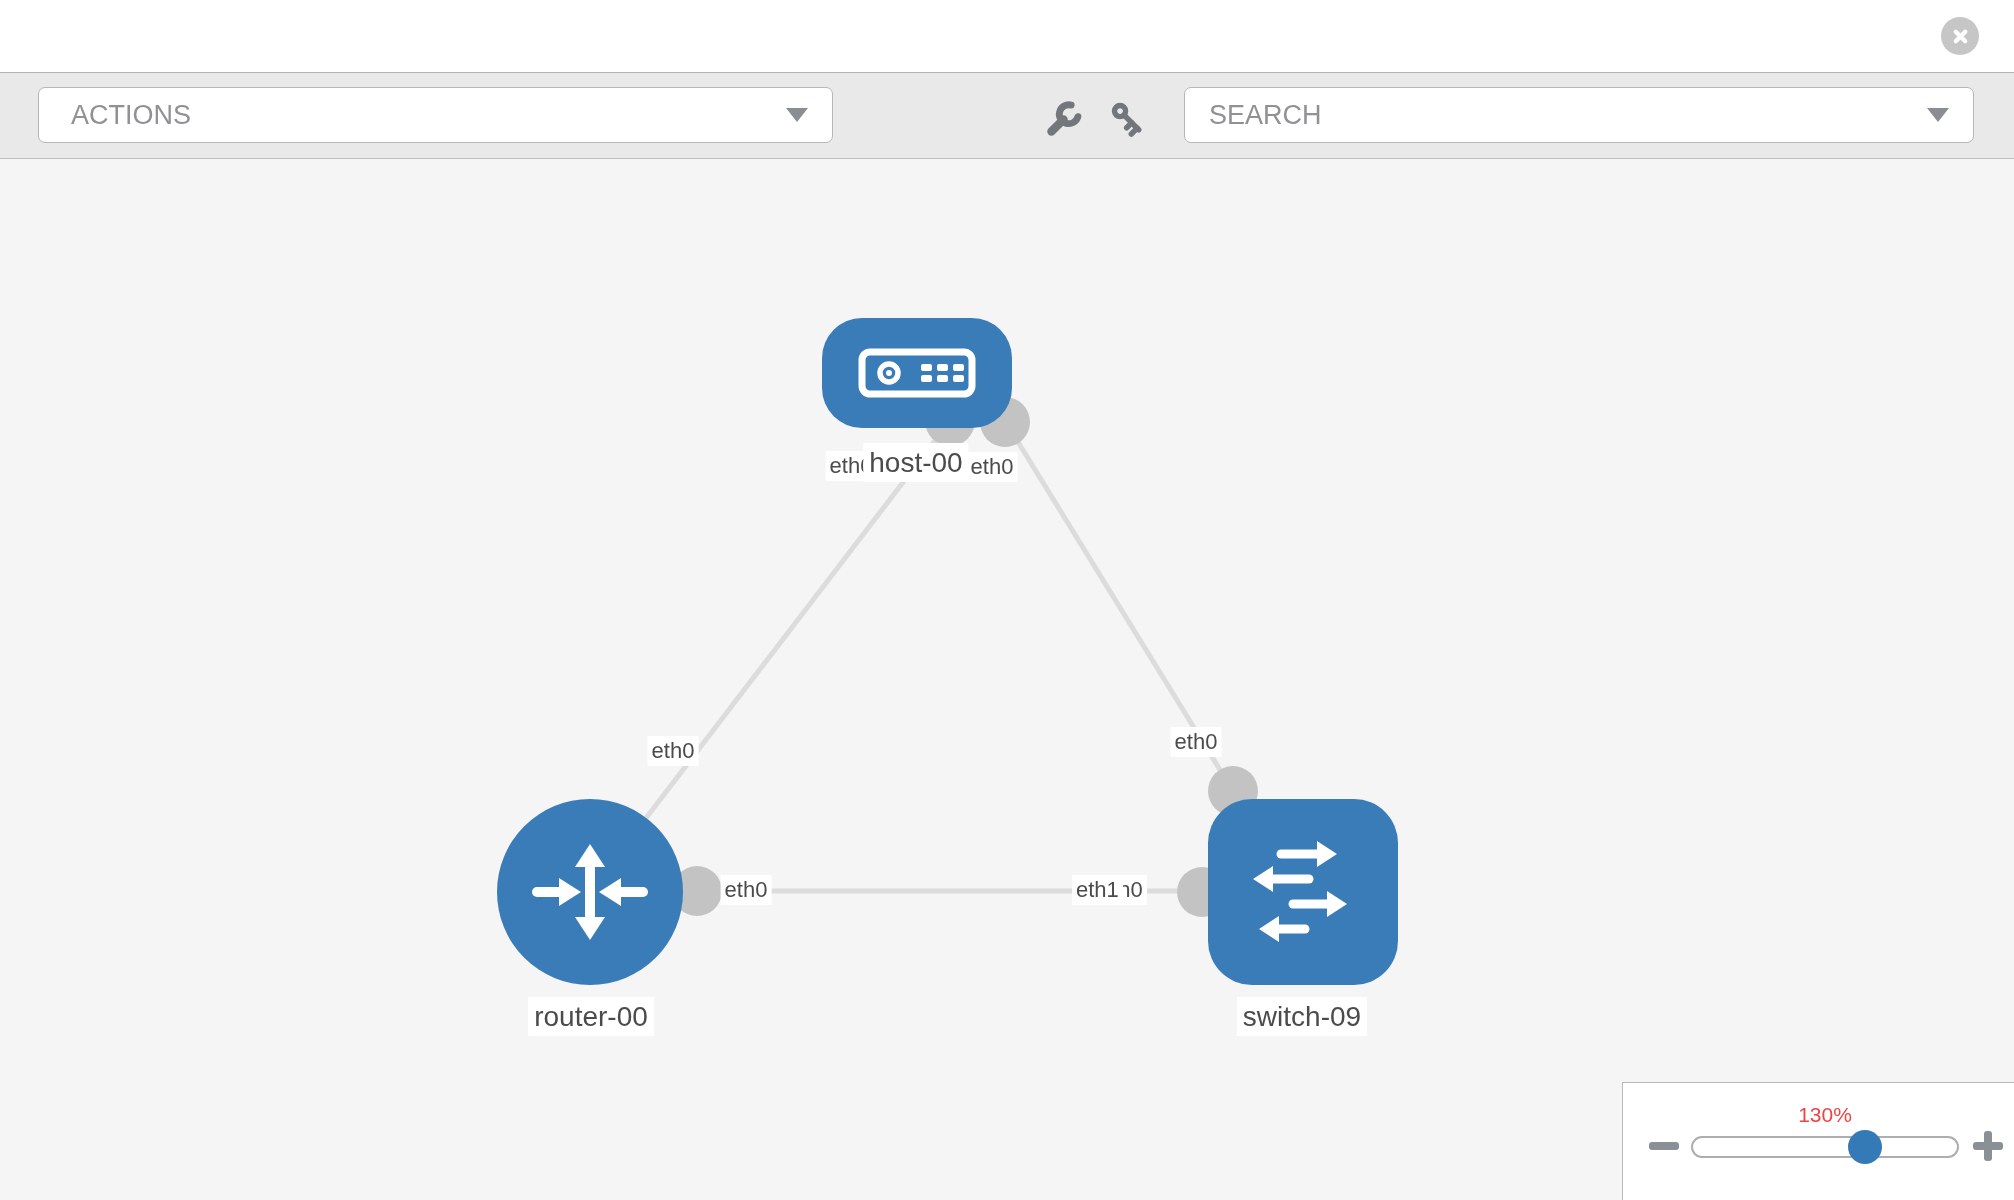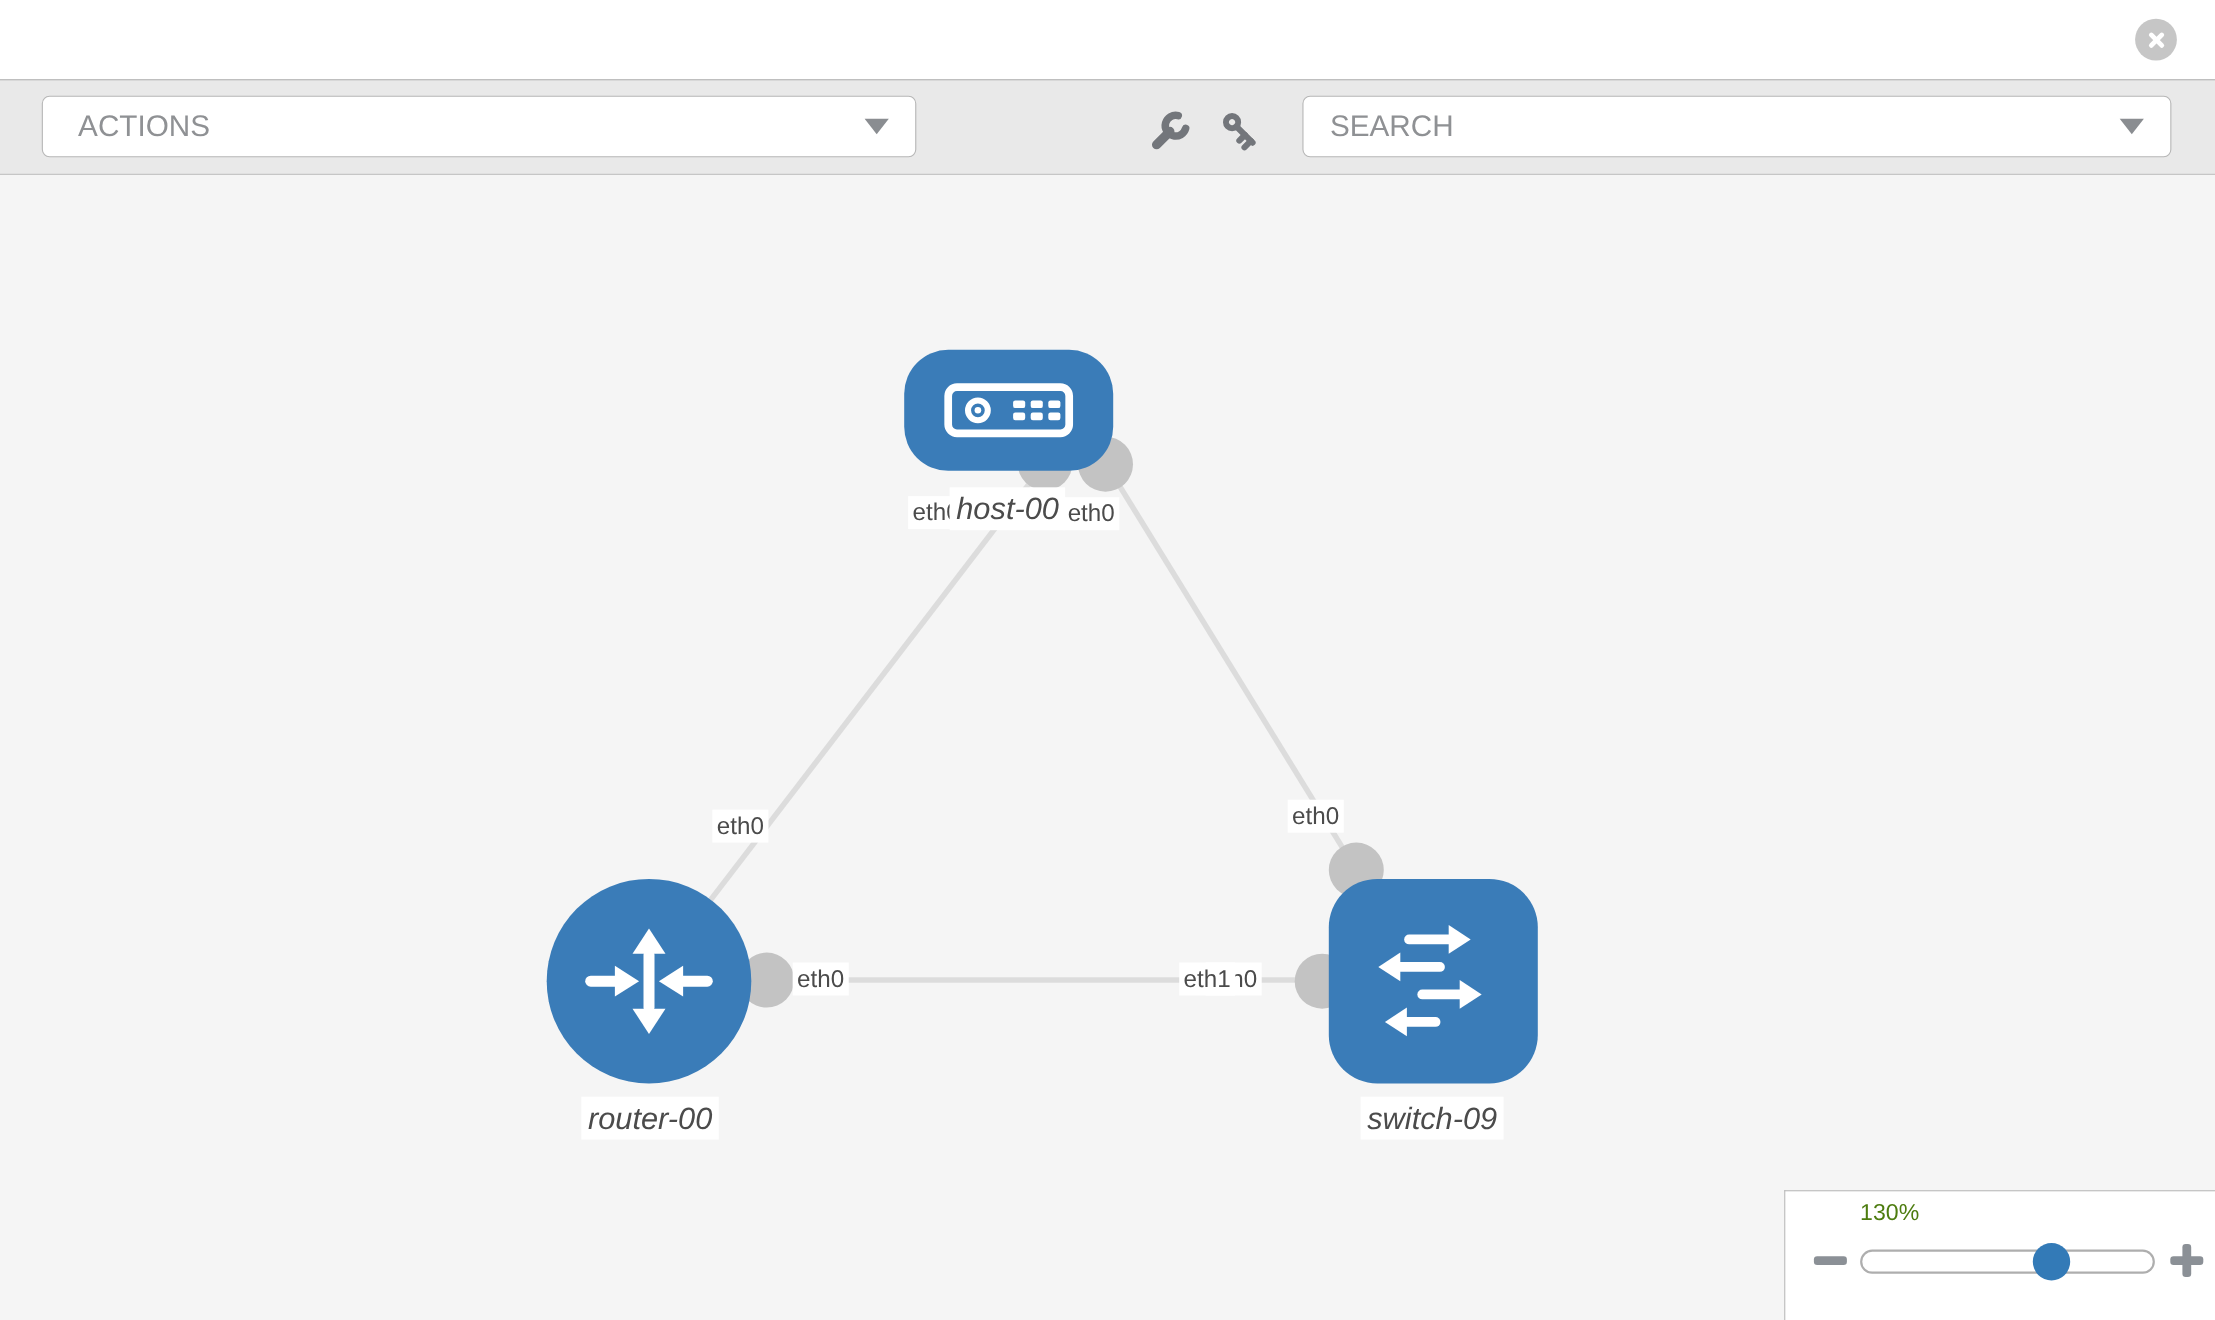--- a/index.html
+++ b/index.html
@@ -28,28 +28,28 @@
   .caret { width:0; height:0; border-left:11px solid transparent;
            border-right:11px solid transparent; border-top:14px solid #8a8d91; }
   .tool-btn { position:absolute; top:95px; width:50px; height:50px; display:flex;
               align-items:center; justify-content:center; cursor:pointer; }
   .tool-wrench { left:1038px; }
   .tool-key    { left:1104px; }
   
   .canvas { position:absolute; left:0; top:159px; width:2014px; height:1041px; background:#f5f5f5; }
   .graph  { position:absolute; left:0; top:0; }
   .lbl { position:absolute; background:#ffffff; color:#4b4b4b; white-space:nowrap; line-height:1.18; }
-  .node-lbl { font-size:28px; padding:3px 6px; transform:translateX(-50%);font-style:italic; }
+  .node-lbl { font-size:28px; padding:3px 6px; transform:translateX(-50%); }
   .if-lbl   { font-size:22px; padding:2px 4px; transform:translateX(-50%); }
   .if-lbl.noctr { transform:none; }
   
   .zoom-panel { position:absolute; left:1622px; top:1082px; width:392px; height:118px;
                 background:#fff; border-top:1px solid #b9b9b9; border-left:1px solid #b9b9b9; }
-  .zoom-pct { position:absolute; left:68px; top:8px; width:268px; 
-              font-size:21px; color:#4d7c0f; }
+  .zoom-pct { position:absolute; left:68px; top:20px; width:268px; text-align:center;
+              font-size:21px; color:#ef4444; }
   .zoom-btn { position:absolute; width:34px; height:34px; top:46px; cursor:pointer;
               display:flex; align-items:center; justify-content:center; }
   .zoom-btn.minus { left:24px; }
   .zoom-btn.plus  { left:348px; }
   .zoom-track { position:absolute; left:68px; top:53px; width:268px; height:22px;
                 background:#fff; border:2px solid #aeaeae; border-radius:12px; cursor:pointer; }
   .zoom-handle { position:absolute; left:155px; top:-8px; width:34px; height:34px;
                  border-radius:50%; background:#337ab7; cursor:grab; }
 </style>
 </head>

